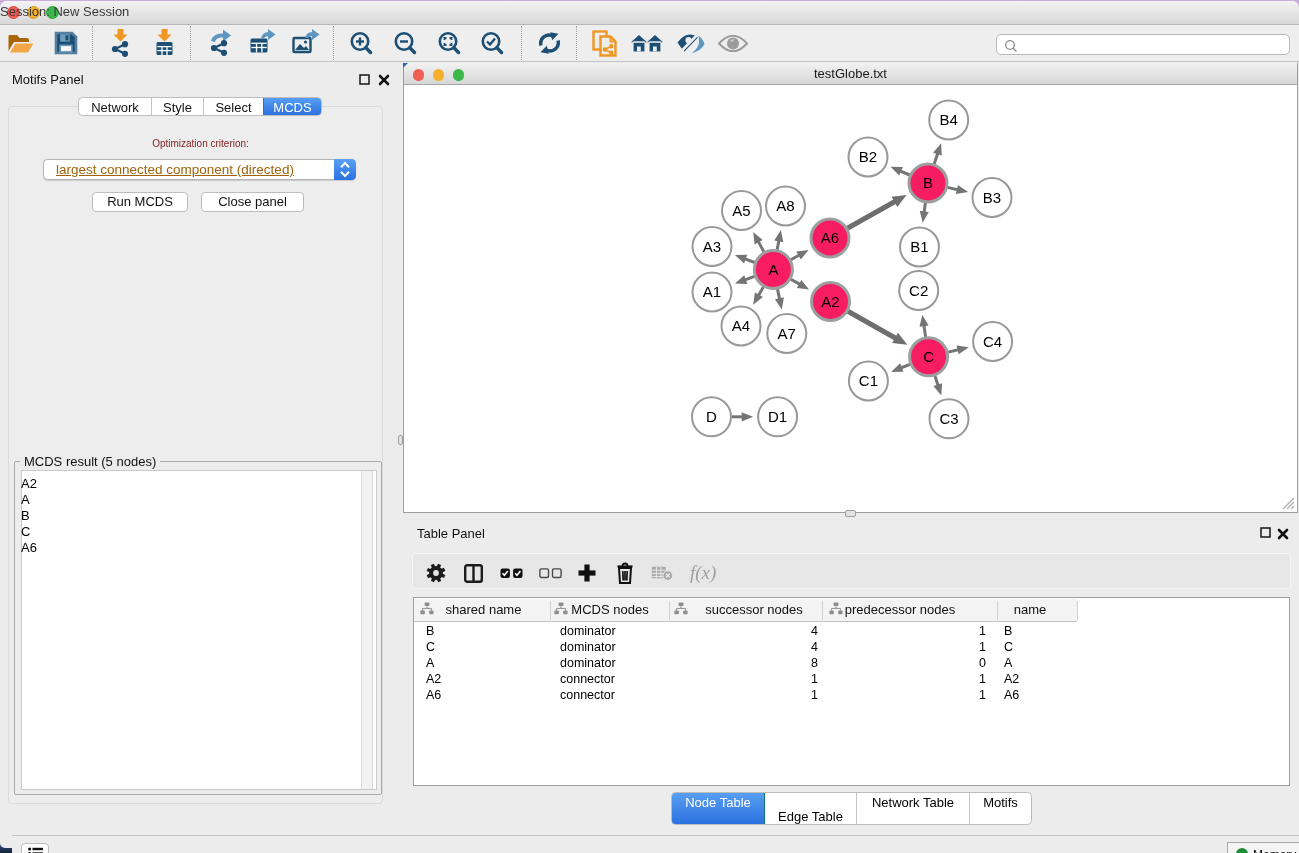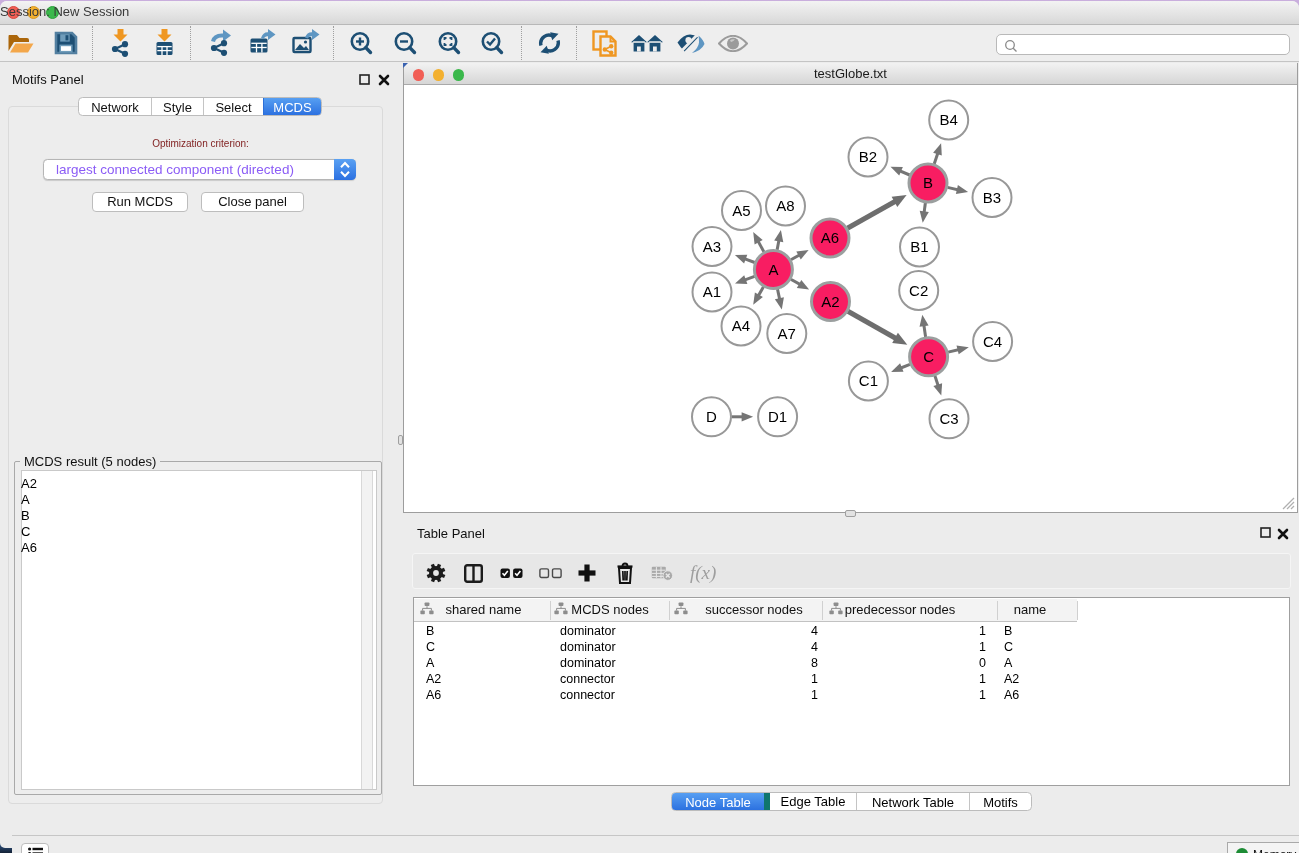--- a/index.html
+++ b/index.html
@@ -13,21 +13,21 @@
 #search{position:absolute;left:996px;top:33.5px;width:294px;height:21px;background:#fff;border:1px solid #b9b9b9;border-radius:5px;}
 #cpanel{position:absolute;left:0;top:62px;width:391px;height:754px;background:#ececec;}
 .ptitle{font-size:13px;color:#111;}
 .tabset{position:absolute;display:flex;background:#fff;border:1px solid #bcbcbc;border-radius:4.5px;overflow:hidden;z-index:5;}
 .tabset .tab{font-size:13px;color:#111;text-align:center;padding:1.5px 0 0 0;border-left:1px solid #c4c4c4;}
 .tabset .tab:first-child{border-left:none;}
 .tabset .tab.sel{background:linear-gradient(#579ff2,#2c71e0);color:#fff;border-left-color:#2c6fd8;}
 #tabcontent{position:absolute;left:8px;top:44px;width:375px;height:698px;border:1px solid #dadada;border-radius:4px;background:#ededed;}
 .btn{position:absolute;background:#fff;border:1px solid #bdbdbd;border-radius:4px;font-size:13px;color:#111;text-align:center;}
 #combo{position:absolute;left:43px;top:96.5px;width:313px;height:21px;background:#fff;border:1px solid #b5b5b5;border-radius:4.5px;box-shadow:0 0.5px 1px rgba(0,0,0,.15);}
-#combo .txt{position:absolute;left:12px;top:2px;font-size:13.5px;color:#8b5cf6;}
+#combo .txt{position:absolute;left:12px;top:2px;font-size:13.5px;color:#a16207;text-decoration:underline;}
 #combo .cbtn{position:absolute;right:-1px;top:-1px;width:22px;height:21px;background:linear-gradient(#5aa1f3,#2b70e1);border-radius:0 4.5px 4.5px 0;}
 #groupbox{position:absolute;left:14px;top:399px;width:368px;height:334px;border:1px solid #a9a9a9;border-radius:2px;}
 #grouplabel{position:absolute;left:20px;top:391.5px;background:#ececec;padding:0 4px;font-size:13px;color:#111;}
 #mlist{position:absolute;left:6px;top:8px;width:356px;height:320px;background:#fff;border:1px solid #c9c9c9;}
 #mlist .it{position:absolute;left:-1px;font-size:13px;color:#000;}
 #msb{position:absolute;right:3px;top:0;width:12px;height:100%;background:#f2f2f2;border-left:1px solid #d8d8d8;border-right:1px solid #d8d8d8;}
 #vsplit{position:absolute;left:391px;top:62px;width:12px;height:754px;background:#ececec;}
 #netwin{position:absolute;left:403px;top:63px;width:895px;height:450px;background:#fff;border:1px solid #9d9d9d;border-top:none;}
 #nettb{position:absolute;left:0;top:0;width:893px;height:22px;background:linear-gradient(#f2f2f2,#d6d6d6);border-bottom:1px solid #a9a9a9;}
 #nettb .t{position:absolute;top:3px;width:100%;text-align:center;font-size:13px;color:#1a1a1a;}
@@ -366,21 +366,21 @@
       <div class="cell" style="left:502px;top:74px;width:70px;text-align:right">1</div>
       <div class="cell" style="left:590px;top:74px">A2</div>
 <div class="cell" style="left:12px;top:90px">A6</div>
       <div class="cell" style="left:146px;top:90px">connector</div>
       <div class="cell" style="left:330px;top:90px;width:74px;text-align:right">1</div>
       <div class="cell" style="left:502px;top:90px;width:70px;text-align:right">1</div>
       <div class="cell" style="left:590px;top:90px">A6</div>
 </div>
 <div id="btabs">
       <div class="tab sel" style="width:92px;font-size:13px;text-align:center;padding-top:1.5px;background:linear-gradient(#579ff2,#2c71e0);color:#fff">Node Table</div>
-      <div class="tab" style="width:92px;font-size:13px;text-align:center;padding-top:1px;border-left:6px solid #0f766e">Edge Table</div>
+      <div class="tab" style="width:92px;font-size:13px;text-align:center;padding-top:16px;border-left:1px solid #0f766e">Edge Table</div>
       <div class="tab" style="width:113px;font-size:13px;text-align:center;padding-top:1.5px;border-left:1px solid #c4c4c4">Network Table</div>
       <div class="tab" style="width:62px;font-size:13px;text-align:center;padding-top:1.5px;border-left:1px solid #c4c4c4">Motifs</div>
     </div>
 </div>
 <svg style="position:absolute;left:426px;top:563px" width="20" height="20" viewBox="0 0 20 20">
     <rect x="8.3" y="0.6" width="3.4" height="4" fill="#1c1c1c" transform="rotate(22 10 10)"></rect>
     <rect x="8.3" y="0.6" width="3.4" height="4" fill="#1c1c1c" transform="rotate(67 10 10)"></rect>
     <rect x="8.3" y="0.6" width="3.4" height="4" fill="#1c1c1c" transform="rotate(112 10 10)"></rect>
     <rect x="8.3" y="0.6" width="3.4" height="4" fill="#1c1c1c" transform="rotate(157 10 10)"></rect>
     <rect x="8.3" y="0.6" width="3.4" height="4" fill="#1c1c1c" transform="rotate(202 10 10)"></rect>

